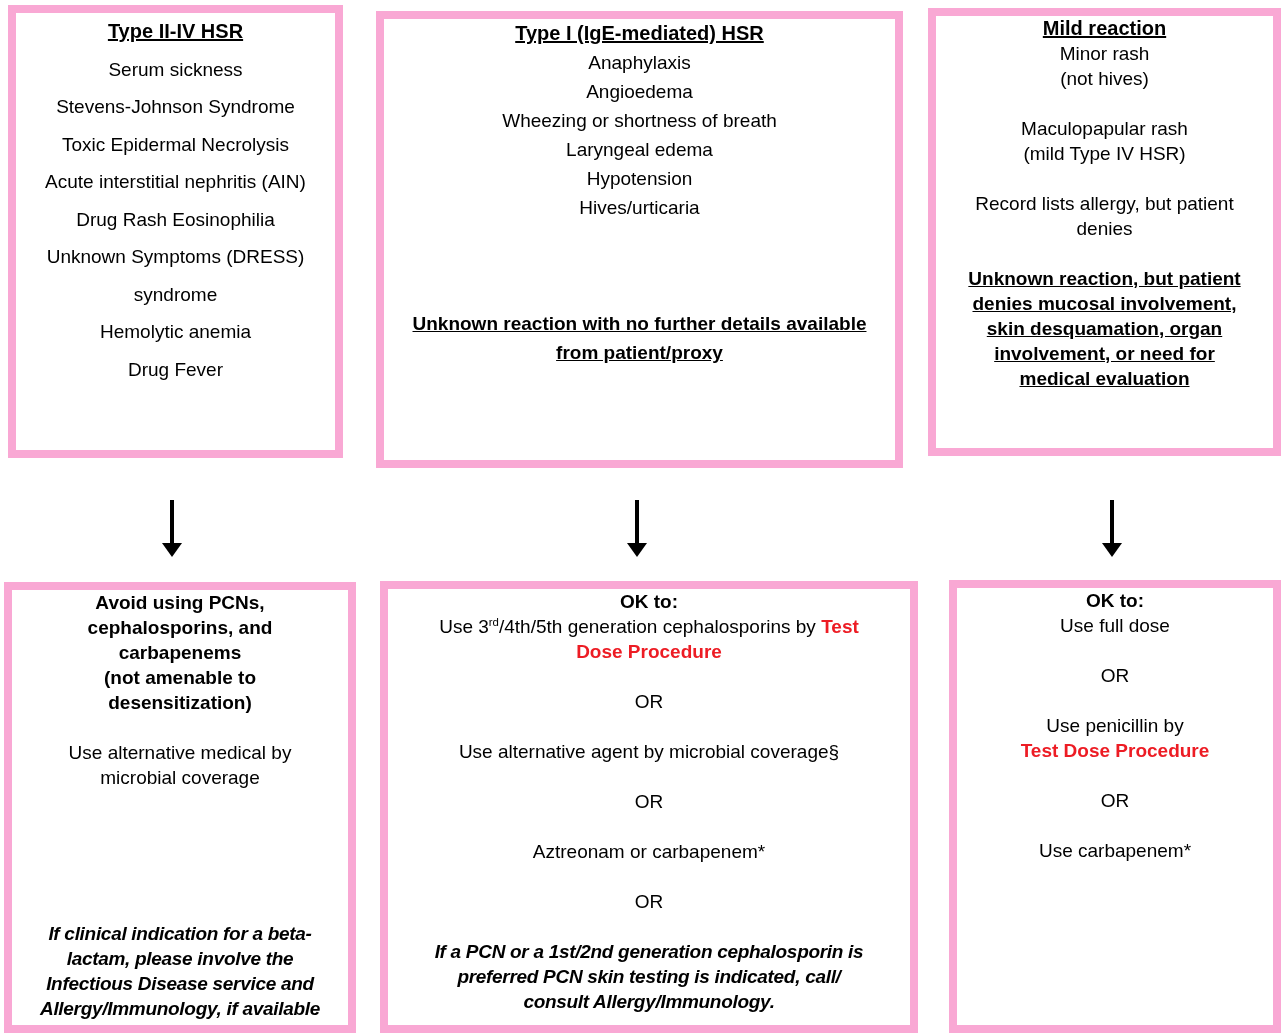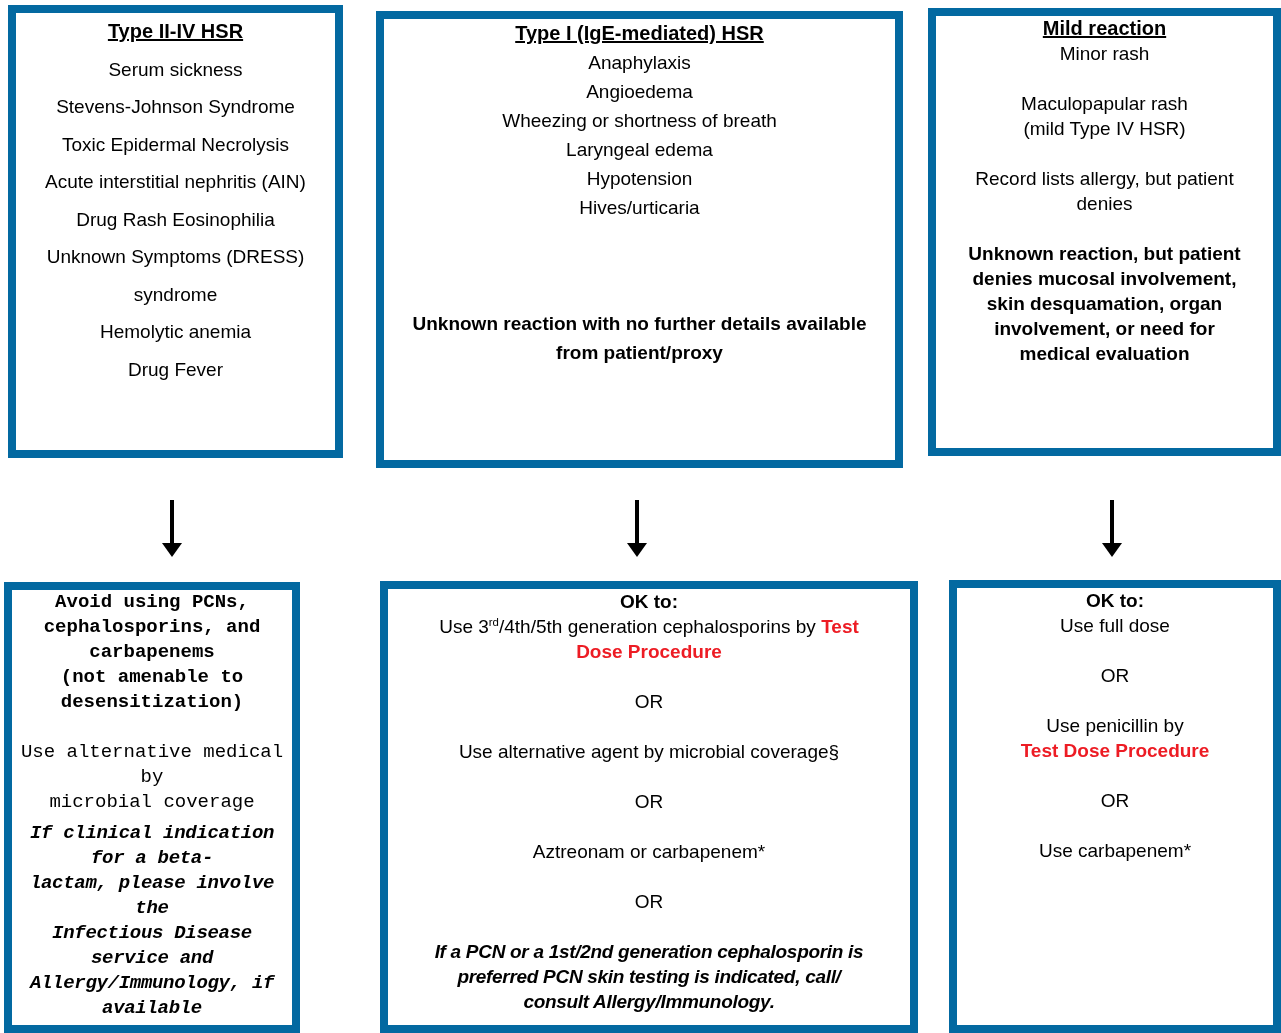--- a/index.html
+++ b/index.html
@@ -1,36 +1,36 @@
 <!DOCTYPE html>
 <html style="--accent-red: #ED1C24;"><head>
 <meta charset="utf-8">
 <style>
   html, body { margin:0; padding:0; background:#ffffff; }
   .canvas {
     position:relative; width:1281px; height:1033px; background:#ffffff;
     font-family:"Liberation Sans", sans-serif; color:#000000; overflow:hidden;
   }
   .box {
-    position:absolute; box-sizing:border-box; border:8px solid #0369a1;
+    position:absolute; box-sizing:border-box; border:8px solid #f9a8d4;
     background:#ffffff; text-align:center; font-size:19px; line-height:25px;
   }
   
   .b1 { left:8px;   top:5px;   width:335px; height:453px; line-height:37.5px; }
   .b2 { left:376px; top:11px;   width:527px; height:457px; line-height:29px; }
   .b3 { left:928px; top:8px;   width:353px; height:448px; }
   
-  .b4 { left:4px;   top:582px; width:296px; height:451px; display:flex; flex-direction:column; padding-bottom:4px;font-family:Liberation Mono, monospace; }
+  .b4 { left:4px;   top:582px; width:352px; height:451px; display:flex; flex-direction:column; padding-bottom:4px; }
   .b5 { left:380px; top:581px; width:538px; height:452px; }
   .b6 { left:949px; top:580px; width:332px; height:453px; }
 
   .line  { padding:0 3px; }
   .title { font-weight:bold; text-decoration:underline; font-size:20px; }
   .bold  { font-weight:bold; }
-  .boldul{ font-weight:bold; }
+  .boldul{ font-weight:bold; text-decoration:underline; }
   .ital  { font-weight:bold; font-style:italic; letter-spacing:-0.3px; }
   .red   { color:var(--accent-red, #ED1C24); font-weight:bold; }
   .g25   { height:25px; }
   .g29x3 { height:87px; }
   sup    { font-size:0.6em; line-height:0; vertical-align:super;margin-top:48px; }
 
   
   .arrow { position:absolute; width:20px; height:57px; }
   .a-left   { left:162px;  top:500px; }
   .a-middle { left:627px;  top:500px; }
@@ -73,20 +73,21 @@
     <div class="line">Hypotension</div>
     <div class="line">Hives/urticaria</div>
     <div class="g29x3"></div>
     <div class="line boldul">Unknown reaction with no further details available</div>
     <div class="line boldul">from patient/proxy</div>
   </div>
 
   <div class="box b3">
     <div class="line title">Mild reaction</div>
     <div class="line">Minor rash</div>
+    <div class="line">(not hives)</div>
     <div class="g25"></div>
     <div class="line">Maculopapular rash</div>
     <div class="line">(mild Type IV HSR)</div>
     <div class="g25"></div>
     <div class="line">Record lists allergy, but patient</div>
     <div class="line">denies</div>
     <div class="g25"></div>
     <div class="line boldul">Unknown reaction, but patient</div>
     <div class="line boldul">denies mucosal involvement,</div>
     <div class="line boldul">skin desquamation, organ</div>

